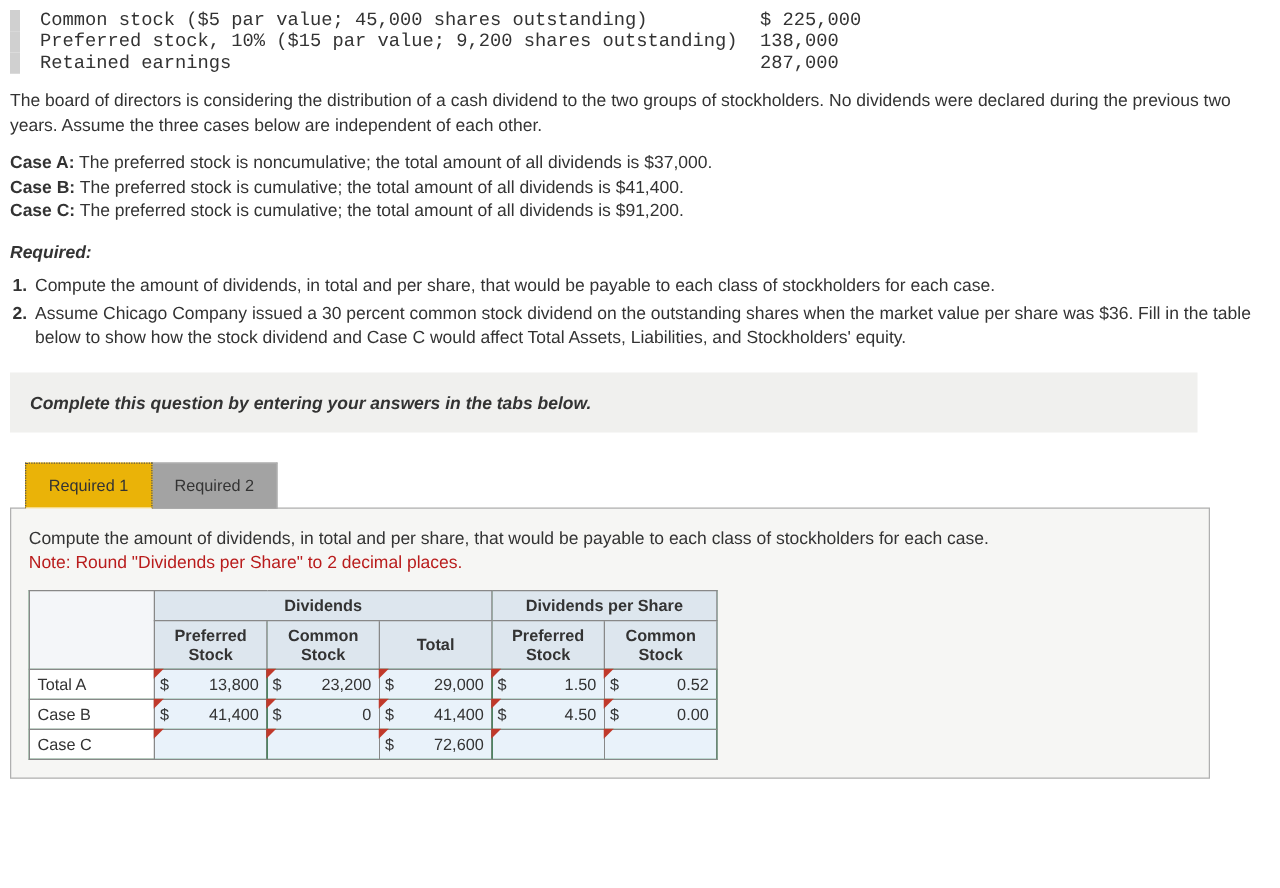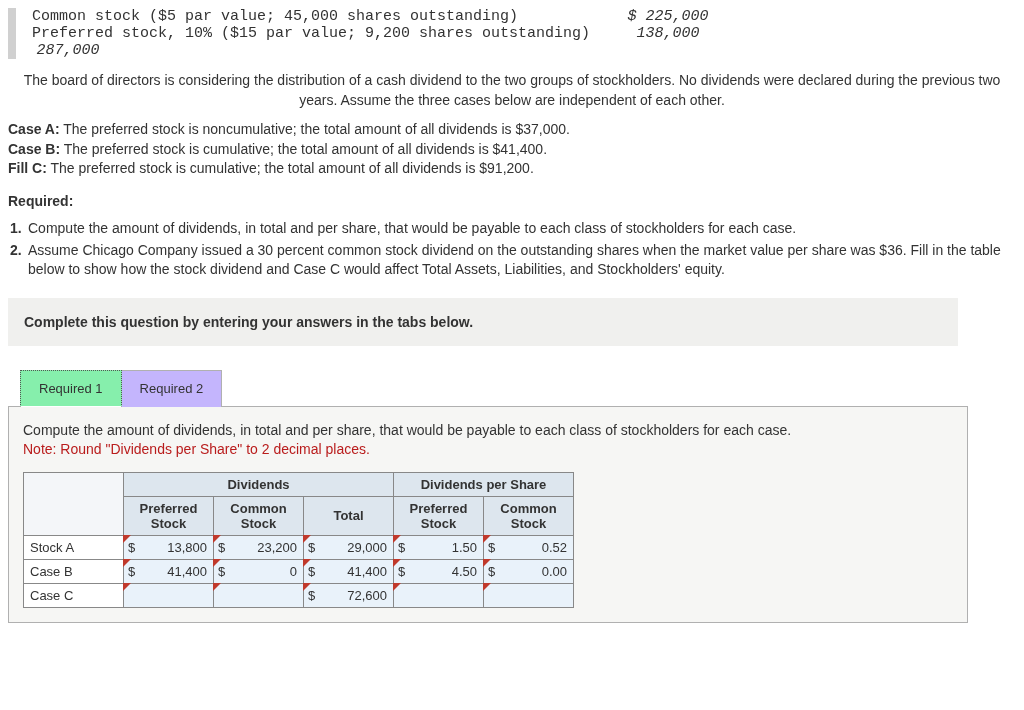--- a/index.html
+++ b/index.html
@@ -22,52 +22,51 @@
     }
     .mono-row {
       display: flex;
     }
     .mono-label {
       width: 600px;
       padding-left: 24px;
     }
     .mono-value {
       width: 120px;
-      text-align: center;
-      font-style: italic;
+      text-align: left;
     }
     .highlight-bar {
       position: relative;
     }
     .highlight-bar::before {
       content: '';
       position: absolute;
       left: 0;
       top: 0;
       bottom: 0;
       width: 8px;
       background: #d0d0d0;
     }
     .para {
       margin: 10px 0;
       line-height: 1.4;
-      text-align: center;
     }
     .cases {
       margin: 10px 0;
     }
     .cases p {
       line-height: 1.4;
     }
     .bold {
       font-weight: bold;
     }
     .required-heading {
       font-weight: bold;
       margin: 14px 0 10px 0;
+      font-style: italic;
     }
     .req-list {
       margin-left: 2px;
     }
     .req-item {
       display: flex;
       line-height: 1.4;
       margin-bottom: 2px;
     }
     .req-num {
@@ -77,35 +76,36 @@
     }
     .req-text {
       flex: 1;
     }
     .instruct-box {
       background: #f0f0ee;
       padding: 16px;
       margin: 18px 0 24px 0;
       width: 950px;
       font-weight: bold;
+      font-style: italic;
     }
     .tabs {
       display: flex;
       margin-left: 12px;
     }
     .tab {
       padding: 10px 18px;
-      background: #c4b5fd;
+      background: #a3a3a3;
       border: 1px solid #b0b0b0;
       border-bottom: none;
       font-size: 13px;
       cursor: pointer;
     }
     .tab.active {
-      background: #86efac;
+      background: #eab308;
       border: 1px dotted #555;
       border-bottom: 1px solid #fff;
       position: relative;
       z-index: 2;
     }
     .tab + .tab {
       margin-left: -1px;
     }
     .tab-content {
       background: #f6f6f4;
@@ -180,30 +180,31 @@
 <div class="mono-table">
   <div class="mono-row highlight-bar">
     <div class="mono-label">Common stock ($5 par value; 45,000 shares outstanding)</div>
     <div class="mono-value">$ 225,000</div>
   </div>
   <div class="mono-row highlight-bar">
     <div class="mono-label">Preferred stock, 10% ($15 par value; 9,200 shares outstanding)</div>
     <div class="mono-value">138,000</div>
   </div>
   <div class="mono-row highlight-bar">
+    <div class="mono-label">Retained earnings</div>
     <div class="mono-value">287,000</div>
   </div>
 </div>
 
 <p class="para">The board of directors is considering the distribution of a cash dividend to the two groups of stockholders. No dividends were declared during the previous two years. Assume the three cases below are independent of each other.</p>
 
 <div class="cases">
   <p><span class="bold">Case A:</span><span> The preferred stock is noncumulative; the total amount of all dividends is $37,000.</span></p>
   <p><span class="bold">Case B:</span><span> The preferred stock is cumulative; the total amount of all dividends is $41,400.</span></p>
-  <p><span class="bold">Fill C:</span><span> The preferred stock is cumulative; the total amount of all dividends is $91,200.</span></p>
+  <p><span class="bold">Case C:</span><span> The preferred stock is cumulative; the total amount of all dividends is $91,200.</span></p>
 </div>
 
 <p class="required-heading">Required:</p>
 
 <div class="req-list">
   <div class="req-item">
     <div class="req-num">1.</div>
     <div class="req-text">Compute the amount of dividends, in total and per share, that would be payable to each class of stockholders for each case.</div>
   </div>
   <div class="req-item">
@@ -233,21 +234,21 @@
       <th class="group-header" colspan="2">Dividends per Share</th>
     </tr>
     <tr>
       <th>Preferred Stock</th>
       <th>Common Stock</th>
       <th>Total</th>
       <th>Preferred Stock</th>
       <th>Common Stock</th>
     </tr>
     <tr>
-      <td class="row-label">Stock A</td>
+      <td class="row-label">Total A</td>
       <td class="val-cell"><span class="red-tick"></span><span class="dollar">$</span><span>13,800</span></td>
       <td class="val-cell"><span class="red-tick"></span><span class="dollar">$</span><span>23,200</span></td>
       <td class="val-cell"><span class="red-tick"></span><span class="dollar">$</span><span>29,000</span></td>
       <td class="val-cell"><span class="red-tick"></span><span class="dollar">$</span><span>1.50</span></td>
       <td class="val-cell"><span class="red-tick"></span><span class="dollar">$</span><span>0.52</span></td>
     </tr>
     <tr>
       <td class="row-label">Case B</td>
       <td class="val-cell"><span class="red-tick"></span><span class="dollar">$</span><span>41,400</span></td>
       <td class="val-cell"><span class="red-tick"></span><span class="dollar">$</span><span>0</span></td>

